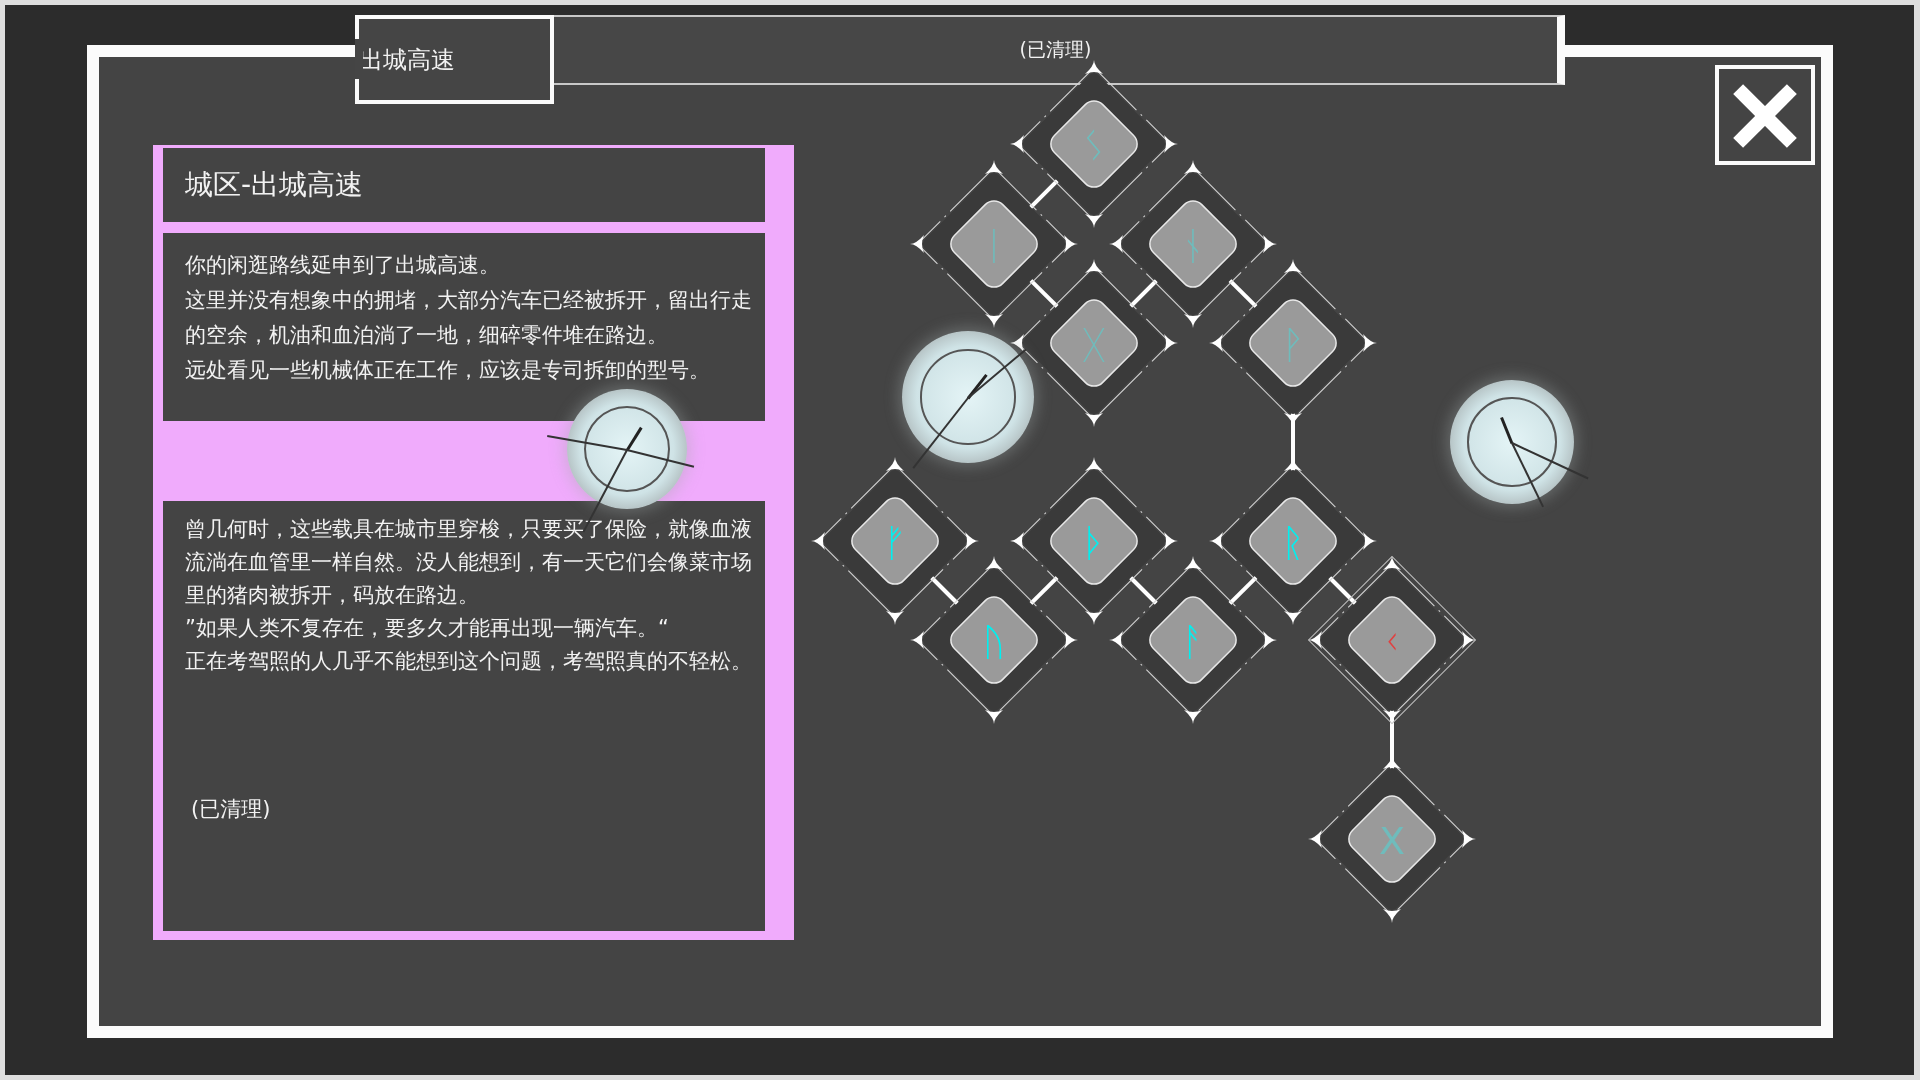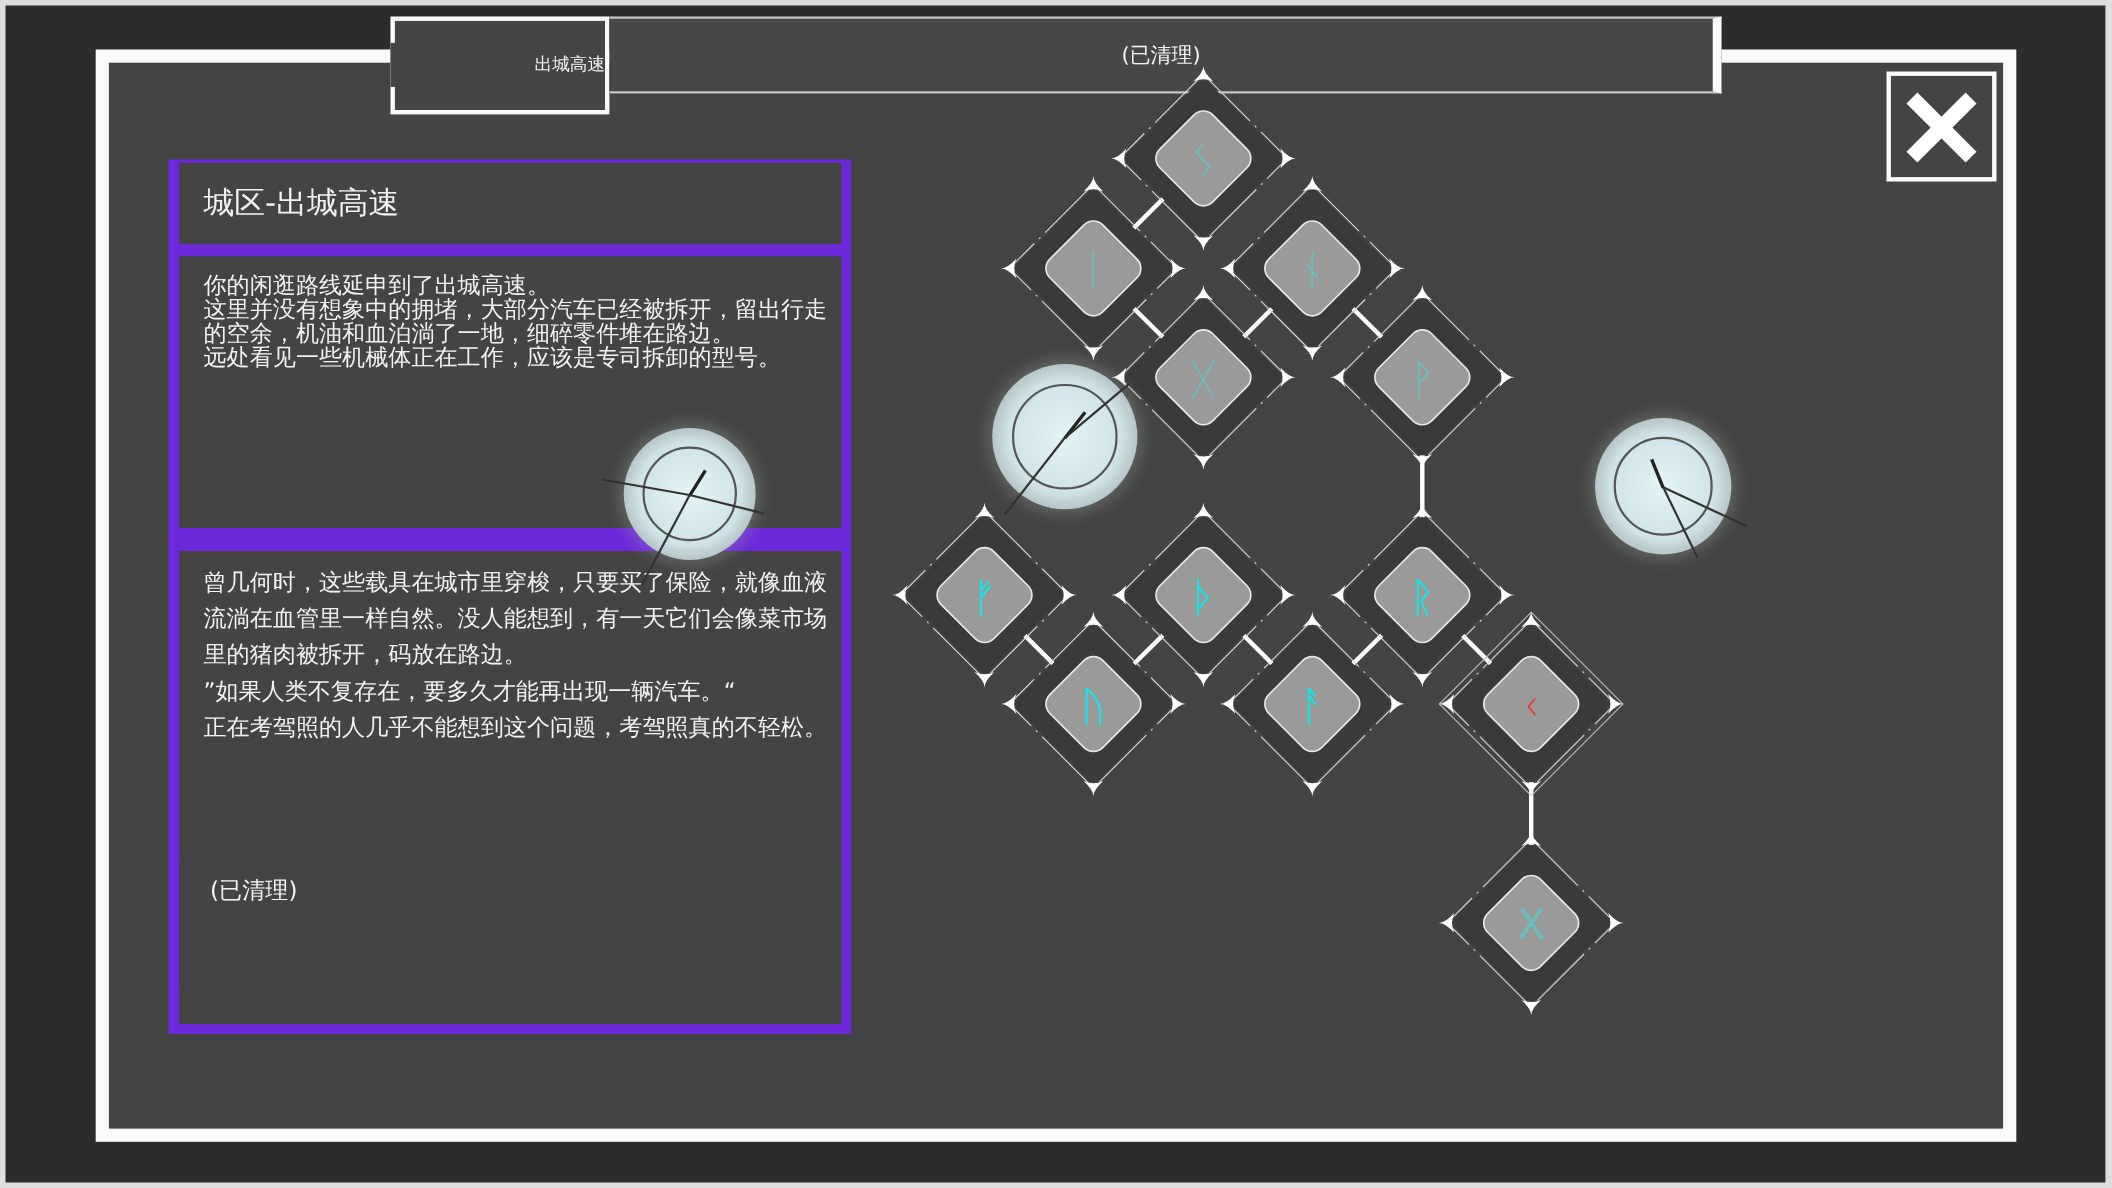--- a/index.html
+++ b/index.html
@@ -1,28 +1,28 @@
 <!DOCTYPE html>
 <html><head>
 <meta charset="utf-8">
 <style>
   html, body { margin:0; padding:0; width:1920px; height:1080px; overflow:hidden; background:#2c2c2c; }
   body { position:relative; font-family:"DejaVu Sans","Liberation Sans",sans-serif; color:#f2f2f2; }
   .screen-frame { position:absolute; left:0; top:0; width:1920px; height:1080px; box-sizing:border-box; border:5px solid #dedede; border-right-width:6px; background:#2c2c2c; }
   .main-panel { position:absolute; left:87px; top:45px; width:1746px; height:993px; box-sizing:border-box; border:12px solid #fbfbfb; background:#444; }
-  .title-tab { position:absolute; left:355px; top:15px; width:199px; height:89px; box-sizing:border-box; border:4px solid #fbfbfb; background:#454545; display:flex; align-items:center; justify-content:flex-end; font-size:16px; z-index:3;font-family:Liberation Mono, monospace; }
+  .title-tab { position:absolute; left:355px; top:15px; width:199px; height:89px; box-sizing:border-box; border:4px solid #fbfbfb; background:#454545; display:flex; align-items:center; justify-content:flex-start; font-size:24px; z-index:3;font-family:Liberation Mono, monospace; }
   .title-tab::after{ content:""; position:absolute; left:-4px; top:20px; width:8px; height:40px; background:#454545; }
   .banner { position:absolute; left:554px; top:15px; width:1011px; height:70px; box-sizing:border-box; border-top:2px solid #c8c8c8; border-bottom:2px solid #c8c8c8; border-right:8px solid #fbfbfb; background:#474747; display:flex; align-items:center; justify-content:center; font-size:19px; z-index:3; }
   .close-btn { position:absolute; left:1715px; top:65px; width:100px; height:100px; box-sizing:border-box; border:4px solid #fbfbfb; background:#444; cursor:pointer; z-index:3; }
   .close-btn .bar { position:absolute; left:8px; top:40px; width:76px; height:14px; background:#fff; }
   .close-btn .b1 { transform:rotate(45deg); } .close-btn .b2 { transform:rotate(-45deg); }
-  .left-panel { position:absolute; left:153px; top:145px; width:621px; height:795px; background:#6d28d9; z-index:2; }
+  .left-panel { position:absolute; left:153px; top:145px; width:621px; height:795px; background:#f0abfc; z-index:2;padding-left:20px; }
   .box { position:absolute; left:10px; width:602px; background:#444; box-sizing:border-box; }
   .box-title { top:3px; height:74px; display:flex; align-items:center; padding-left:22px; font-size:28px; }
-  .box-1 { top:88px; height:247px; padding:15px 12px 0 22px; font-size:21px; line-height:22px; }
+  .box-1 { top:88px; height:188px; padding:15px 12px 0 22px; font-size:21px; line-height:35px; }
   .box-2 { top:356px; height:397px; padding:12px 12px 0 22px; font-size:21px; line-height:33px; }
   .box-3 { top:636px; height:150px; padding:12px 12px 0 28px; font-size:21px; line-height:33px; }
   .clock { position:absolute; border-radius:50%; background: radial-gradient(circle, #e4f4f6 0%, #cfe3e6 55%, #b8c6c8 70%, #9ea6a7 80%, #8a8f90 100%); box-shadow:0 0 14px 4px rgba(160,170,170,0.35); z-index:4; }
   .clock .ring { position:absolute; left:14%; top:14%; width:72%; height:72%; border-radius:50%; border:2px solid #555; box-sizing:border-box; }
   .clock .hand { position:absolute; left:50%; top:50%; height:3px; background:#222; transform-origin:0 50%; }
   .clock .hand.thin { height:2px; background:#333; }
   svg.graph { position:absolute; left:0; top:0; z-index:3; }
   .rune-label { font-family:"DejaVu Sans",sans-serif; font-size:38px; text-anchor:middle; dominant-baseline:central; }
 </style>
 </head>

